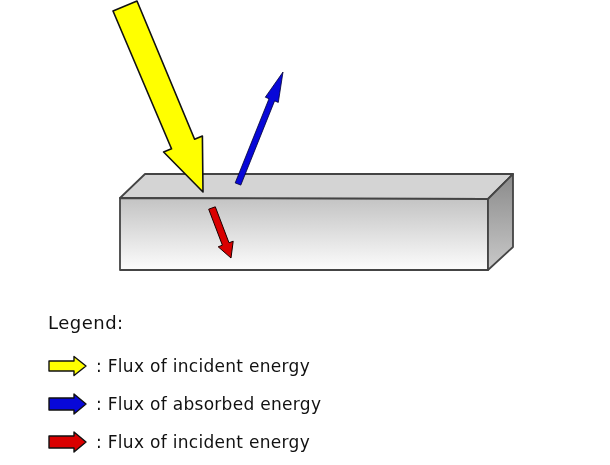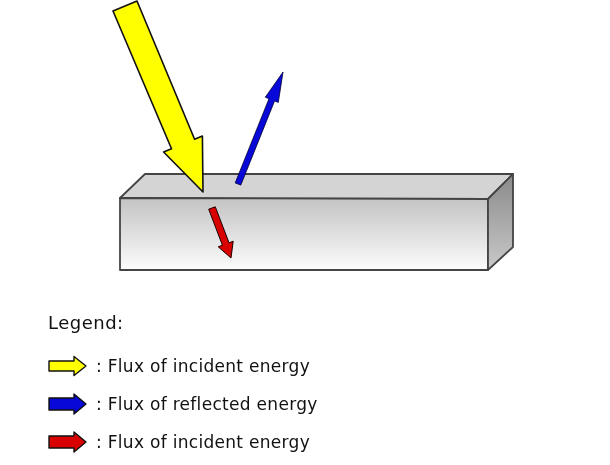--- a/index.html
+++ b/index.html
@@ -91,21 +91,21 @@
       <svg class="legend-icon" viewBox="0 0 40 22">
         <polygon points="1,6 26,6 26,1.5 38,11 26,20.5 26,16 1,16" stroke="#111111" stroke-width="1.4" stroke-linejoin="round" fill="#ffff00"></polygon>
       </svg>
       <span class="legend-label">: Flux of incident energy</span>
     </div>
 
     <div class="legend-row">
       <svg class="legend-icon" viewBox="0 0 40 22">
         <polygon points="1,5 26,5 26,1 38,11 26,21 26,17 1,17" stroke="#111111" stroke-width="1.4" stroke-linejoin="round" fill="#0808d8"></polygon>
       </svg>
-      <span class="legend-label">: Flux of reflected energy</span>
+      <span class="legend-label">: Flux of absorbed energy</span>
     </div>
 
     <div class="legend-row">
       <svg class="legend-icon" viewBox="0 0 40 22">
         <polygon points="1,5 26,5 26,1 38,11 26,21 26,17 1,17" stroke="#111111" stroke-width="1.4" stroke-linejoin="round" fill="#d90000"></polygon>
       </svg>
       <span class="legend-label">: Flux of incident energy</span>
     </div>
   </div>
 

